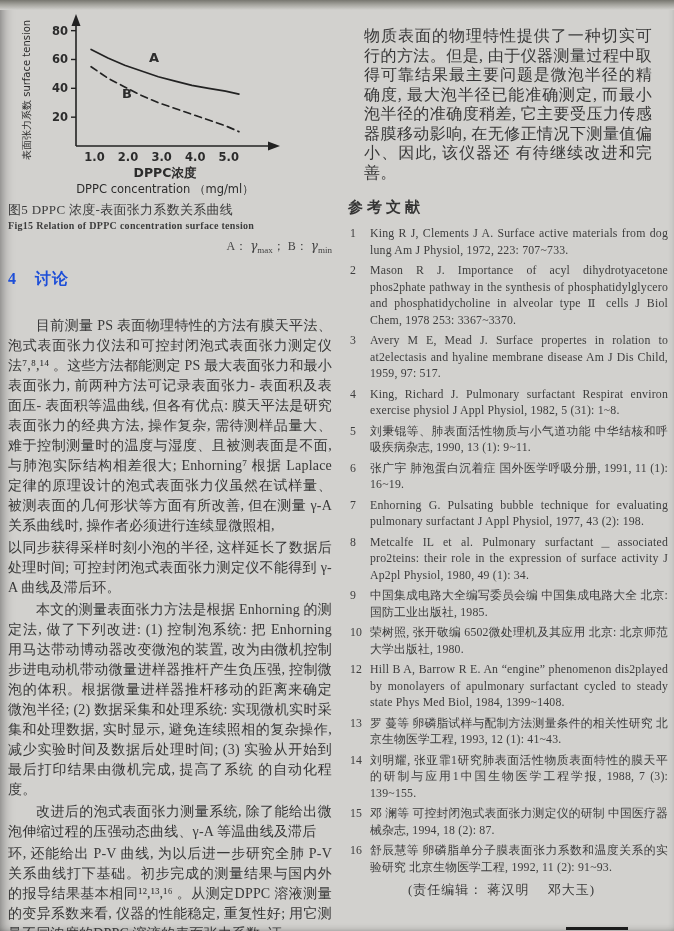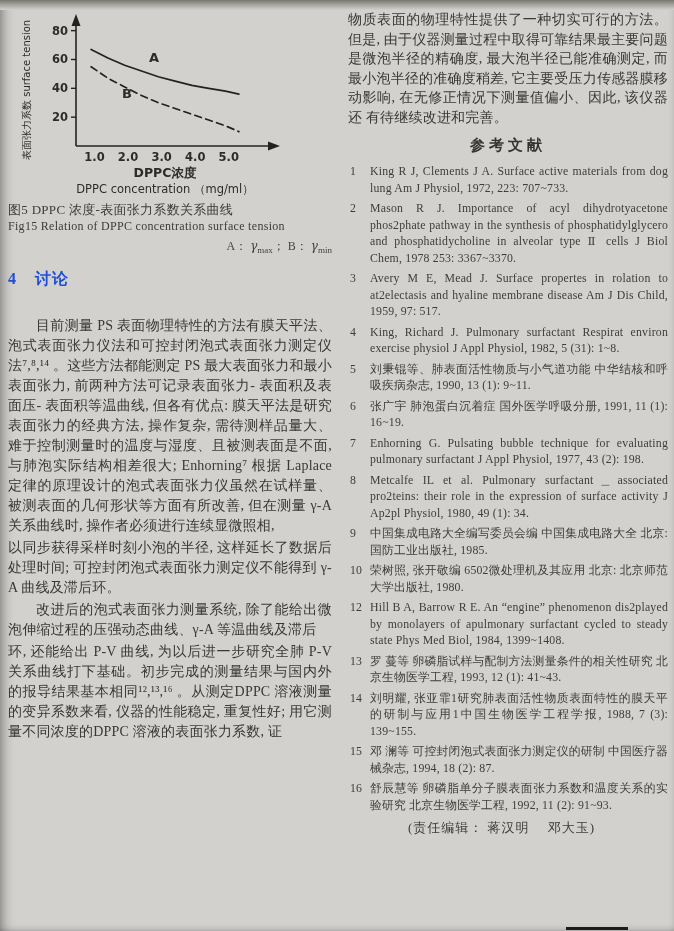--- a/index.html
+++ b/index.html
@@ -13,35 +13,35 @@
   .top-edge{position:absolute;top:0;left:0;width:100%;height:10px;
     background:linear-gradient(180deg,#77766f 0%,#a3a29c 45%,#d2d1ce 100%);}
   .columns{position:absolute;top:10px;left:8px;right:6px;bottom:0;display:flex;gap:16px;}
   .col{flex:1;min-width:0;}
   .col-left{width:324px;flex:0 0 324px;}
 
   
   .figure{margin:0;padding:0;}
   .chart-svg{display:block;margin:0 0 2px 6px;}
   .cap{font-size:13px;line-height:16px;text-align:left;letter-spacing:.3px;color:#3c3c3c;}
-  .cap-en{font-size:12px;}
+  .cap-en{font-size:10px;font-weight:bold;}
   .cap-note{font-size:12px;text-align:right;margin-top:4px;color:#444;}
   .cap-note sub{font-size:9px;}
   .cap-note i{font-family:"DejaVu Serif",serif;}
 
   
   .sec-head{font-size:16px;font-weight:bold;color:#1d4ed8;margin:14px 0 26px 0;letter-spacing:1px;}
   .sec-head .num{margin-right:18px;}
   .body-p{font-size:14px;line-height:20px;text-align:justify;margin:0 0 2px 0;letter-spacing:.2px;}
   .indent{text-indent:2em;}
   .gap-top{}
 
   
-  .cont-p{font-size:14px;line-height:19.5px;text-align:justify;margin:0;letter-spacing:.2px;}
-  .refs-head{font-size:15px;font-weight:bold;text-align:center;margin:9px 0 8px 0;letter-spacing:4px;color:#333;}
+  .cont-p{font-size:16px;line-height:19.5px;text-align:justify;margin:16px;letter-spacing:.2px;}
+  .refs-head{font-size:15px;font-weight:bold;margin:9px 0 8px 0;letter-spacing:4px;color:#333;}
   .refs{font-size:11.8px;line-height:16.5px;}
   .ref{display:flex;margin-bottom:4px;}
   .ref-num{flex:0 0 20px;text-align:left;padding-left:2px;color:#3d3d3d;}
   .ref-text{flex:1;text-align:justify;letter-spacing:.2px;color:#3d3d3d;}
   .editors{font-size:13px;text-align:left;margin-top:6px;padding-left:60px;color:#3c3c3c;letter-spacing:1px;}
   .end-bar{position:absolute;right:46px;bottom:1px;width:62px;height:3px;background:#1c1c1c;}
 </style>
 </head>
 <body>
 
@@ -88,20 +88,21 @@
           <i>γ</i><sub>min</sub>
         </div>
       </figure>
 
       <div class="sec-head">
         <span class="num">4</span><span>讨论</span>
       </div>
 
       <p class="body-p indent">目前测量 PS 表面物理特性的方法有膜天平法、泡式表面张力仪法和可控封闭泡式表面张力测定仪法⁷,⁸,¹⁴ 。这些方法都能测定 PS 最大表面张力和最小表面张力, 前两种方法可记录表面张力- 表面积及表面压- 表面积等温曲线, 但各有优点: 膜天平法是研究表面张力的经典方法, 操作复杂, 需待测样品量大、难于控制测量时的温度与湿度、且被测表面是不面, 与肺泡实际结构相差很大; Enhorning⁷ 根据 Laplace 定律的原理设计的泡式表面张力仪虽然在试样量、被测表面的几何形状等方面有所改善, 但在测量 γ-A 关系曲线时, 操作者必须进行连续显微照相,</p>
       <p class="body-p gap-top">以同步获得采样时刻小泡的半径, 这样延长了数据后处理时间; 可控封闭泡式表面张力测定仪不能得到 γ-A 曲线及滞后环。</p>
+      <p class="body-p indent">本文的测量表面张力方法是根据 Enhorning 的测定法, 做了下列改进: (1) 控制泡系统: 把 Enhorning 用马达带动博动器改变微泡的装置, 改为由微机控制步进电动机带动微量进样器推杆产生负压强, 控制微泡的体积。根据微量进样器推杆移动的距离来确定微泡半径; (2) 数据采集和处理系统: 实现微机实时采集和处理数据, 实时显示, 避免连续照相的复杂操作, 减少实验时间及数据后处理时间; (3) 实验从开始到最后打印结果由微机完成, 提高了系统 的自动化程度。</p>
       <p class="body-p indent">改进后的泡式表面张力测量系统, 除了能给出微泡伸缩过程的压强动态曲线、γ-A 等温曲线及滞后</p>
       <p class="body-p gap-top">环, 还能给出 P-V 曲线, 为以后进一步研究全肺 P-V 关系曲线打下基础。初步完成的测量结果与国内外的报导结果基本相同¹²,¹³,¹⁶ 。从测定DPPC 溶液测量的变异系数来看, 仪器的性能稳定, 重复性好; 用它测量不同浓度的DPPC 溶液的表面张力系数, 证</p>
     </div>
 
     <div class="col">
       <p class="cont-p">物质表面的物理特性提供了一种切实可行的方法。但是, 由于仪器测量过程中取得可靠结果最主要问题是微泡半径的精确度, 最大泡半径已能准确测定, 而最小泡半径的准确度稍差, 它主要受压力传感器膜移动影响, 在无修正情况下测量值偏小、因此, 该仪器还 有待继续改进和完善。</p>
 
       <div class="refs-head">参考文献</div>
 
       <div class="refs">

